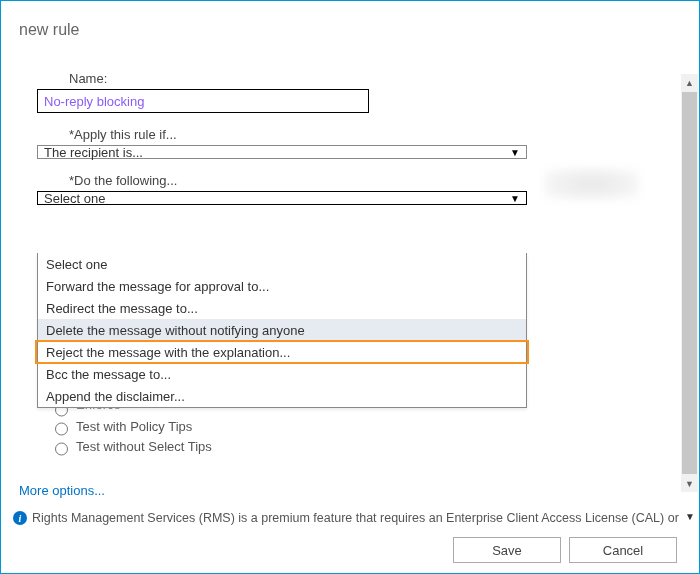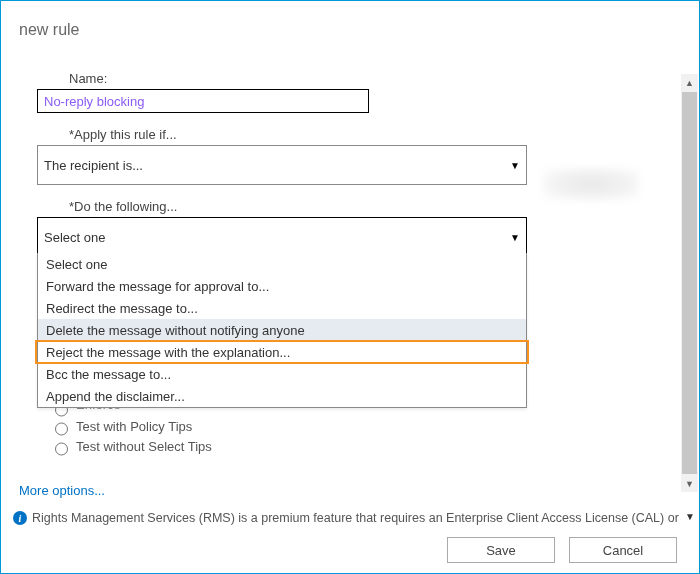--- a/index.html
+++ b/index.html
@@ -43,21 +43,21 @@
     border: 1px solid #000;
     padding: 2px 6px;
     font-size: 13px;
     color: #8b5cf6;
     background: #fff;
   }
   .section-gap { margin-top: 14px; }
   .combo {
     position: relative;
     border: 1px solid #888;
-    height: 40px;
+    height: 14px;
     background: #fff;
     cursor: pointer;
     display: flex;
     align-items: center;
     padding: 0 6px;
   }
   .combo-wide { width: 490px; }
   .combo.dark { border: 1px solid #000; }
   .combo-arrow {
     position: absolute;
@@ -146,21 +146,21 @@
     align-items: center;
     justify-content: center;
     flex-shrink: 0;
     font-family: Georgia, serif;
     font-style: italic;
   }
   .footer {
     position: absolute;
     right: 22px; bottom: 10px;
     display: flex;
-    gap: 14px;
+    gap: 8px;
   }
   .btn {
     width: 108px; height: 26px;
     border: 1px solid #aaa;
     background: #fff;
     color: #444;
     font-size: 13px;
     cursor: pointer;
   }
   

